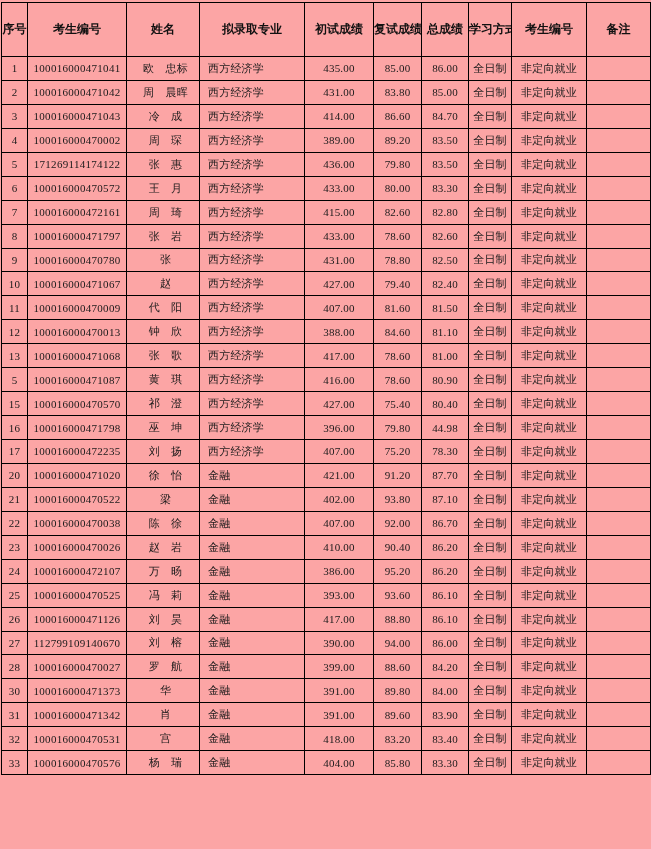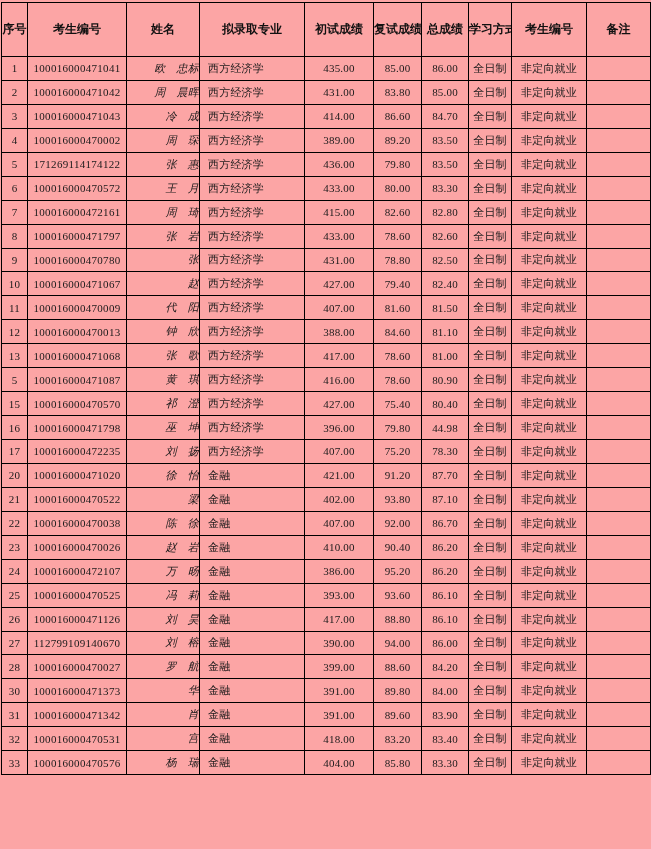--- a/index.html
+++ b/index.html
@@ -41,21 +41,21 @@
     text-align: center;
     color: #111111;
   }
   table.admission td {
     height: 23.94px;
     font-size: 11px;
     text-align: center;
     letter-spacing: 0.2px;
   }
   
-  table.admission td.col-2 { text-align: right; padding-left: 5px; font-style: italic; }
+  table.admission td.col-2 { text-align: center; padding-left: 5px; }
   table.admission td.col-3 { text-align: left; padding-left: 8px; }
   table.admission td.col-1 { letter-spacing: 0.3px; }
 </style>
 </head>
 <body>
 
 <div id="page">
   <table class="admission">
     <colgroup>
       <col style="width:26px">

